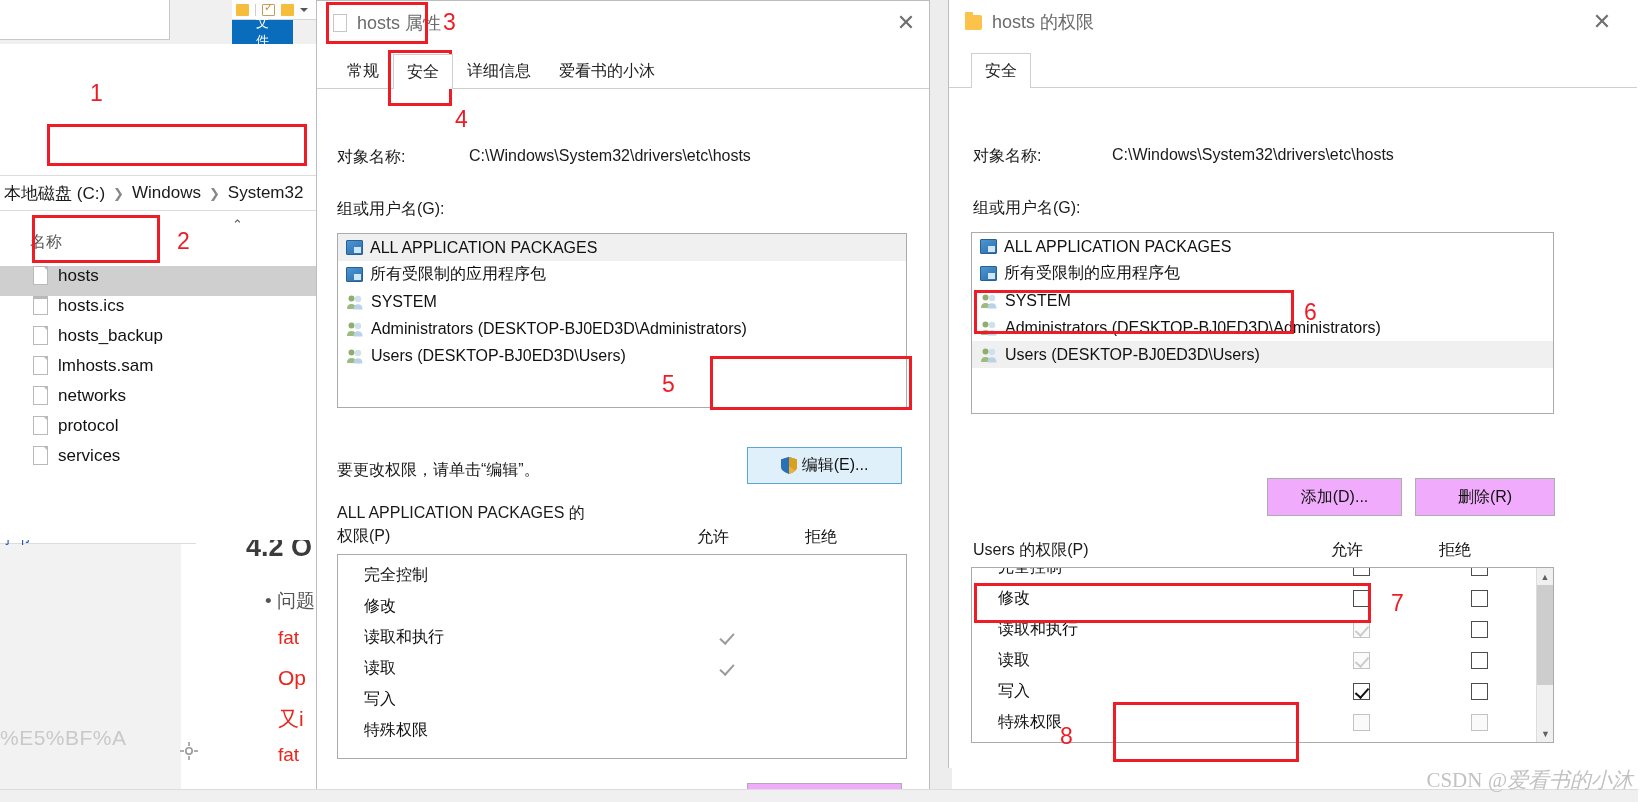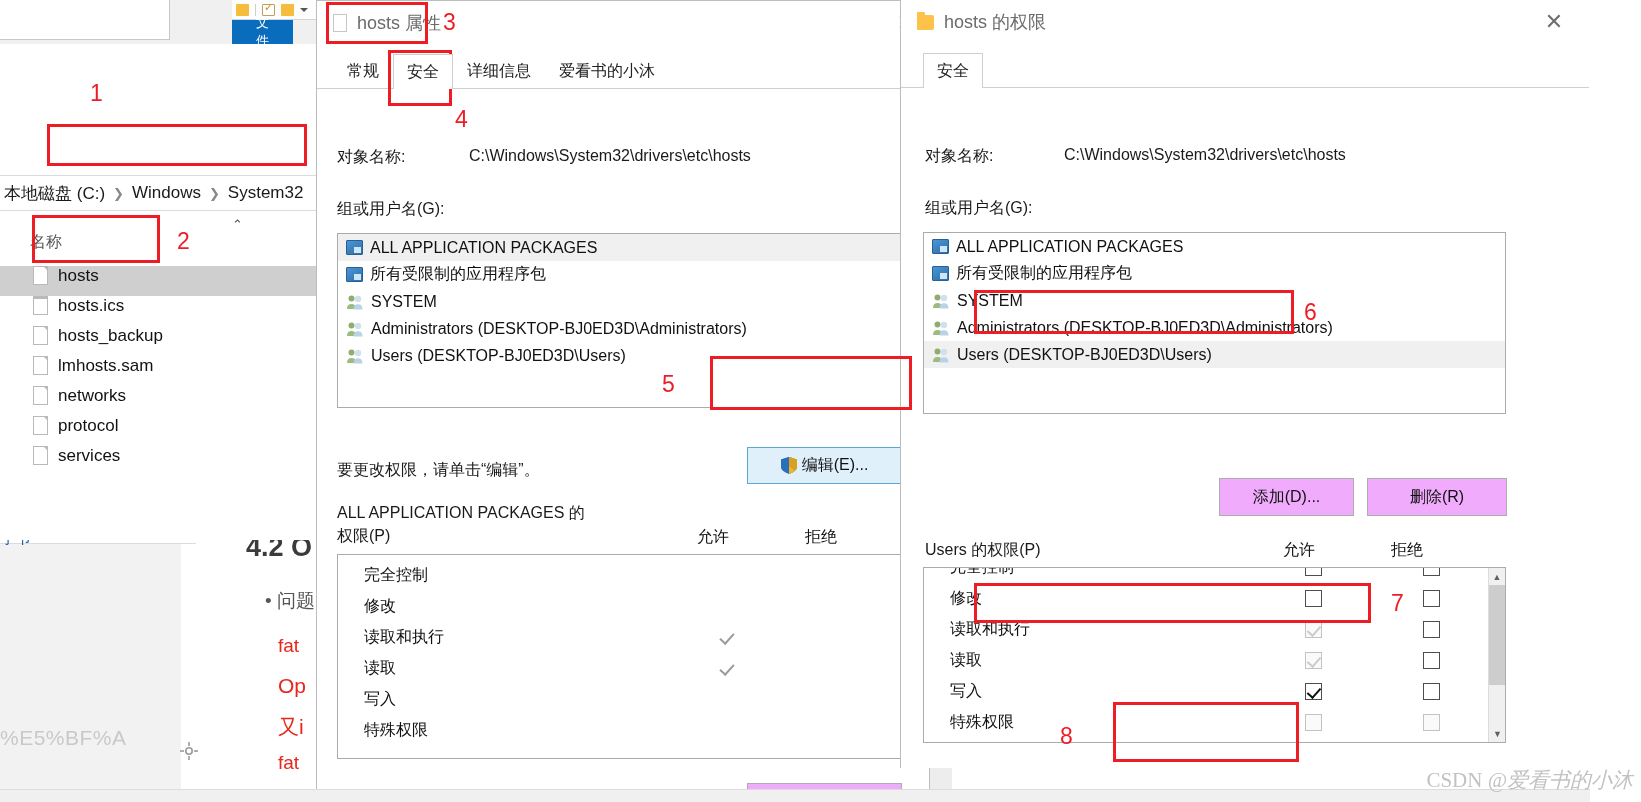--- a/index.html
+++ b/index.html
@@ -27,21 +27,21 @@
   }
   .bg-doc-h {
     position: absolute; left: 246px; top: 532px;
     font-size: 27px; font-weight: bold; color: #3b3b3b; white-space: nowrap;
   }
   .bg-doc-bullet {
     position: absolute; left: 265px; top: 588px;
     font-size: 19px; color: #555; white-space: nowrap;
   }
   .bg-doc-red {
-    position: absolute; font-size: 19px; color: #e8261c; white-space: nowrap; margin-top: 8px;
+    position: absolute; font-size: 19px; color: #e8261c; white-space: nowrap;
   }
   .bg-doc-crosshair {
     position: absolute; left: 180px; top: 742px; width: 18px; height: 18px;
   }
   .bg-doc-scroll {
     position: absolute; left: 317px; top: 540px; width: 5px; height: 262px;
     background: #d8d8d8;
   }
   .bg-doc-top-white {
     position: absolute; left: 0px; top: 500px; width: 196px; height: 44px;
@@ -475,21 +475,21 @@
           <span class="perm-col" style="width:118px;"></span>
           <span class="perm-col" style="width:120px;"></span>
         </div>
       </div>
 
       <div class="lbl" style="position:absolute; left:20px; top:705px;">有关特殊权限或高级设置，请单击“高级”。</div>
       <div class="btn" style="position:absolute; left:430px; top:694px; width:155px; height:37px;">高级(V)</div>
     </div>
   </div>
 
-  <div class="dlg" style="left:900px; top:0; width:689px; height:768px; border-right:none; border-top:none; border-bottom:none;">
+  <div class="dlg" style="left:948px; top:0; width:689px; height:768px; border-right:none; border-top:none; border-bottom:none;">
     <div class="dlg-title">
       <span class="folder-glyph"></span>
       <span class="dlg-title-text">hosts 的权限</span>
       <span class="dlg-close" style="right:12px;">✕</span>
     </div>
 
     <div class="tabstrip" style="margin-top:8px; padding-left:22px;">
       <div class="tab active">安全</div>
     </div>
 

